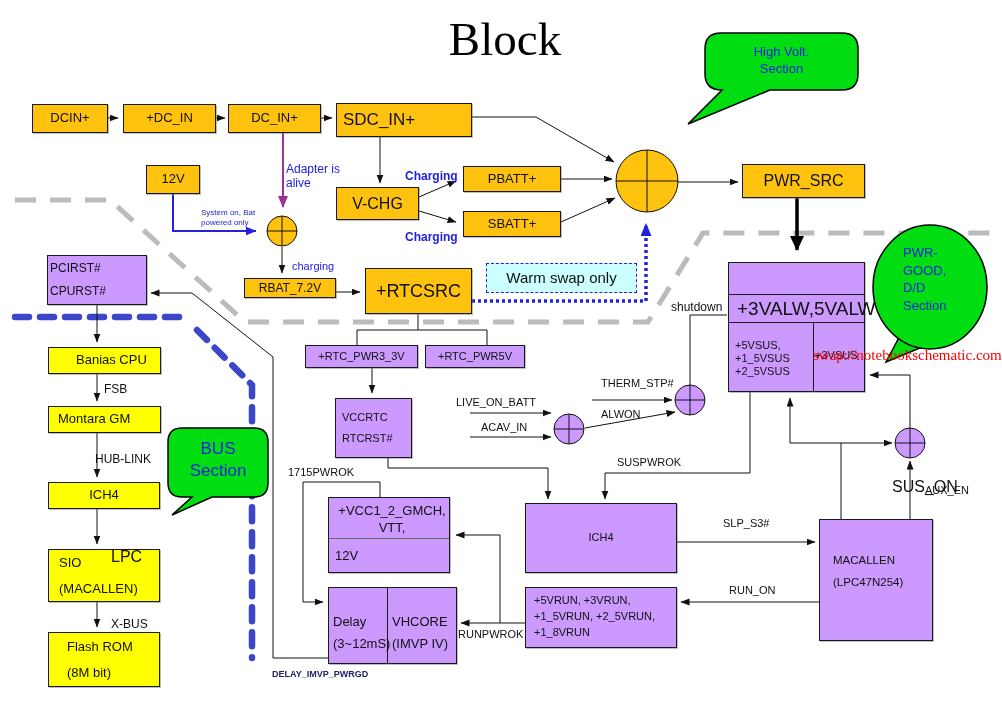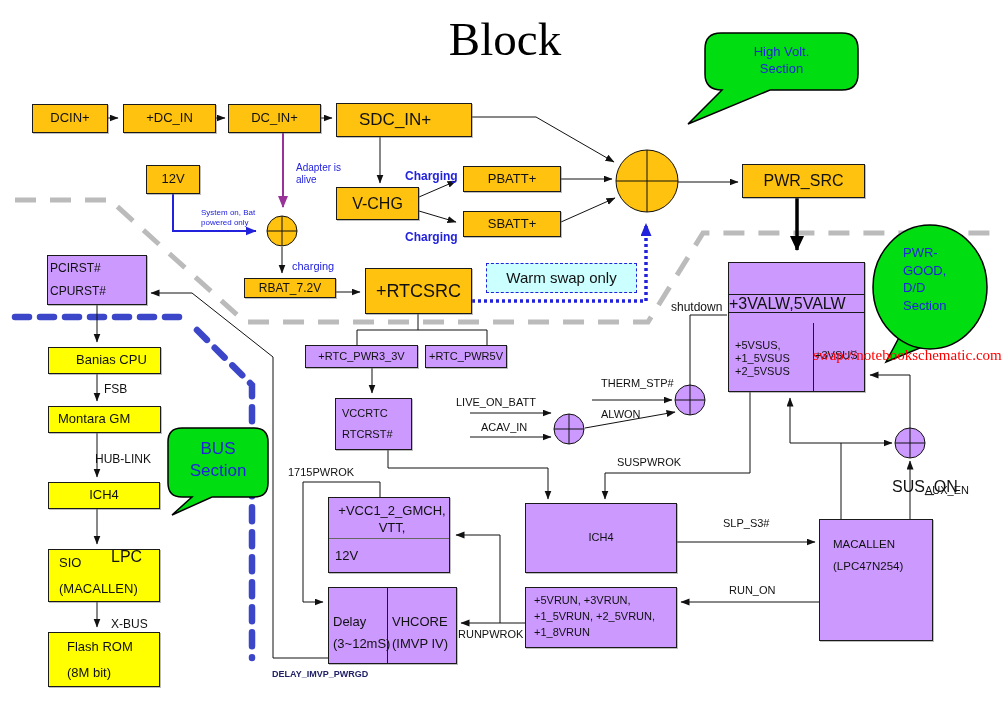--- a/index.html
+++ b/index.html
@@ -12,21 +12,21 @@
   .yellow{background:var(--yellow)}
   .leftal{justify-content:flex-start;text-align:left}
   .lbl{position:absolute;white-space:pre-line;line-height:1.2;color:#111;z-index:3}
   .blue{color:var(--blue)}
   .bold{font-weight:bold}
   .title{position:absolute;font-family:"Liberation Serif",serif;color:#000;z-index:3}
   .bubtxt{position:absolute;color:var(--blue);font-weight:normal;z-index:3;text-align:center;white-space:pre-line;line-height:1.3}
   .watermark{position:absolute;color:var(--red);font-family:"Liberation Serif",serif;font-size:15px;z-index:5;white-space:nowrap}
   .abs{position:absolute;box-sizing:border-box}
   .dd-title{left:0;right:0;top:0;height:31px;display:flex;align-items:center;justify-content:center;font-size:17px}
-  .dd-row2{left:0;right:0;top:31px;height:19px;border-top:1px solid #1a1a1a;border-bottom:1px solid #1a1a1a;display:flex;align-items:center;padding-left:0;font-size:16px}
+  .dd-row2{left:0;right:0;top:31px;height:29px;border-top:1px solid #1a1a1a;border-bottom:1px solid #1a1a1a;display:flex;align-items:center;padding-left:8px;font-size:19px}
   .dd-sus{left:0;width:84px;top:60px;bottom:0;padding:16px 0 0 6px;font-size:11px;line-height:1.18;text-align:left;white-space:pre-line}
   .dd-3vsus{left:84px;right:0;top:60px;bottom:0;border-left:1px solid #1a1a1a;padding:26px 0 0 1px;font-size:11px;text-align:left;white-space:pre-line}
   .vcc-top{left:0;right:0;top:0;height:41px;border-bottom:1px solid #666;padding:5px 0 0 6px;font-size:13px;text-align:center;white-space:pre-line;line-height:1.3}
   .vcc-bot{left:0;right:0;top:43px;bottom:0;padding:7px 0 0 6px;font-size:13px;text-align:left}
   .dcell{display:flex;flex-direction:column;justify-content:flex-end;box-sizing:border-box;padding:4px 2px 7px 4px;font-size:13px;text-align:left;white-space:pre-line;line-height:1.75}
   svg .wire{stroke:#111;stroke-width:1;fill:none}
   svg .thick{stroke:#000;stroke-width:3.5;fill:none}
   svg .pur{stroke:var(--magenta);stroke-width:2;fill:none}
   svg .blu{stroke:var(--blue);stroke-width:2;fill:none}
   svg .bludot{stroke:var(--blue);stroke-width:3.5;fill:none;stroke-dasharray:3 3}
@@ -139,36 +139,36 @@
       <ellipse class="bub" cx="930" cy="287" rx="57" ry="62"></ellipse>
     </g>
     <path class="bub" d="M182,428 H254 Q268,428 268,442 V483 Q268,497 254,497 H212 L172,515 L192,497 H182 Q168,497 168,483 V442 Q168,428 182,428 Z"></path>
   </svg>
 
   <div class="title" style="left:400px;top:12px;width:210px;text-align:center;font-size:47px">Block</div>
 
   <div class="node orange" style="left:32px;top:104px;width:76px;height:29px;font-size:13px">DCIN+</div>
   <div class="node orange" style="left:123px;top:104px;width:93px;height:29px;font-size:13px">+DC_IN</div>
   <div class="node orange" style="left:228px;top:104px;width:93px;height:29px;font-size:13px">DC_IN+</div>
-  <div class="node orange" style="left:336px;top:103px;width:136px;height:34px;font-size:17px;justify-content:flex-start;padding-left:22px">SDC_IN+</div>
+  <div class="node orange" style="left:336px;top:103px;width:136px;height:34px;font-size:17px;justify-content:flex-start;padding-left:6px">SDC_IN+</div>
   <div class="node orange" style="left:146px;top:165px;width:54px;height:29px;font-size:13px">12V</div>
   <div class="node orange" style="left:336px;top:187px;width:83px;height:33px;font-size:16px">V-CHG</div>
   <div class="node orange" style="left:463px;top:166px;width:98px;height:26px;font-size:13px">PBATT+</div>
   <div class="node orange" style="left:463px;top:211px;width:98px;height:26px;font-size:13px">SBATT+</div>
   <div class="node orange" style="left:742px;top:164px;width:123px;height:34px;font-size:16px">PWR_SRC</div>
   <div class="node orange" style="left:244px;top:278px;width:92px;height:20px;font-size:12px">RBAT_7.2V</div>
   <div class="node orange" style="left:365px;top:268px;width:107px;height:46px;font-size:18px">+RTCSRC</div>
 
   <div class="node" style="left:486px;top:263px;width:151px;height:30px;font-size:15px;background:var(--cyan);border:1px dashed var(--blue);box-shadow:none">Warm swap only</div>
 
   <div class="node purple leftal" style="left:47px;top:255px;width:100px;height:50px;font-size:12px;padding-left:2px;line-height:1.9">PCIRST#
 CPURST#</div>
   <div class="node purple" style="left:305px;top:345px;width:113px;height:23px;font-size:11px">+RTC_PWR3_3V</div>
-  <div class="node purple" style="left:425px;top:345px;width:82px;height:23px;font-size:11px">+RTC_PWR5V</div>
-  <div class="node purple leftal" style="left:335px;top:398px;width:77px;height:52px;font-size:11px;padding-left:6px;line-height:1.9">VCCRTC
+  <div class="node purple" style="left:425px;top:345px;width:100px;height:23px;font-size:11px">+RTC_PWR5V</div>
+  <div class="node purple leftal" style="left:335px;top:398px;width:77px;height:60px;font-size:11px;padding-left:6px;line-height:1.9">VCCRTC
 RTCRST#</div>
 
   <div class="node purple cmp" style="left:728px;top:262px;width:137px;height:130px">
     <div class="abs dd-row2">+3VALW,5VALW</div>
     <div class="abs dd-sus">+5VSUS,
 +1_5VSUS
 +2_5VSUS</div>
     <div class="abs dd-3vsus">+3VSUS</div>
   </div>
 
@@ -184,32 +184,32 @@
     <div class="abs dcell" style="left:0;top:0;bottom:0;width:59px;border-right:1px solid #1a1a1a">Delay
 (3~12mS)</div>
     <div class="abs dcell" style="left:59px;top:0;bottom:0;right:0">VHCORE
 (IMVP IV)</div>
   </div>
 
   <div class="node purple leftal" style="left:525px;top:587px;width:152px;height:61px;font-size:11px;padding-left:8px;align-items:flex-start;padding-top:5px;line-height:1.45">+5VRUN, +3VRUN,
 +1_5VRUN, +2_5VRUN,
 +1_8VRUN</div>
 
-  <div class="node purple leftal" style="left:819px;top:519px;width:114px;height:122px;font-size:11.5px;padding-left:13px;align-items:flex-start;padding-top:14px;line-height:1.9">MACALLEN
+  <div class="node purple leftal" style="left:819px;top:519px;width:114px;height:122px;font-size:11.5px;padding-left:13px;align-items:flex-start;padding-top:30px;line-height:1.9">MACALLEN
 (LPC47N254)</div>
 
   <div class="node yellow leftal" style="left:48px;top:347px;width:113px;height:27px;font-size:13px;padding-left:27px">Banias CPU</div>
   <div class="node yellow leftal" style="left:48px;top:406px;width:113px;height:27px;font-size:13px;padding-left:9px">Montara GM</div>
   <div class="node yellow" style="left:48px;top:482px;width:112px;height:27px;font-size:13px">ICH4</div>
   <div class="node yellow leftal" style="left:48px;top:549px;width:112px;height:53px;font-size:13px;padding-left:10px;line-height:2">SIO
 (MACALLEN)</div>
   <div class="node yellow leftal" style="left:48px;top:632px;width:112px;height:55px;font-size:13px;padding-left:18px;line-height:2">Flash ROM
 (8M bit)</div>
 
-  <div class="lbl blue" style="left:296px;top:162px;font-size:10px">Adapter is
+  <div class="lbl blue" style="left:286px;top:162px;font-size:12px">Adapter is
 alive</div>
   <div class="lbl blue" style="left:201px;top:208px;font-size:8px">System on, Bat
 powered only</div>
   <div class="lbl blue" style="left:292px;top:260px;font-size:11px">charging</div>
   <div class="lbl blue bold" style="left:405px;top:169px;font-size:12px">Charging</div>
   <div class="lbl blue bold" style="left:405px;top:230px;font-size:12px">Charging</div>
   <div class="lbl" style="left:104px;top:382px;font-size:12px">FSB</div>
   <div class="lbl" style="left:95px;top:452px;font-size:12px">HUB-LINK</div>
   <div class="lbl" style="left:111px;top:547px;font-size:16px">LPC</div>
   <div class="lbl" style="left:111px;top:617px;font-size:12px">X-BUS</div>

